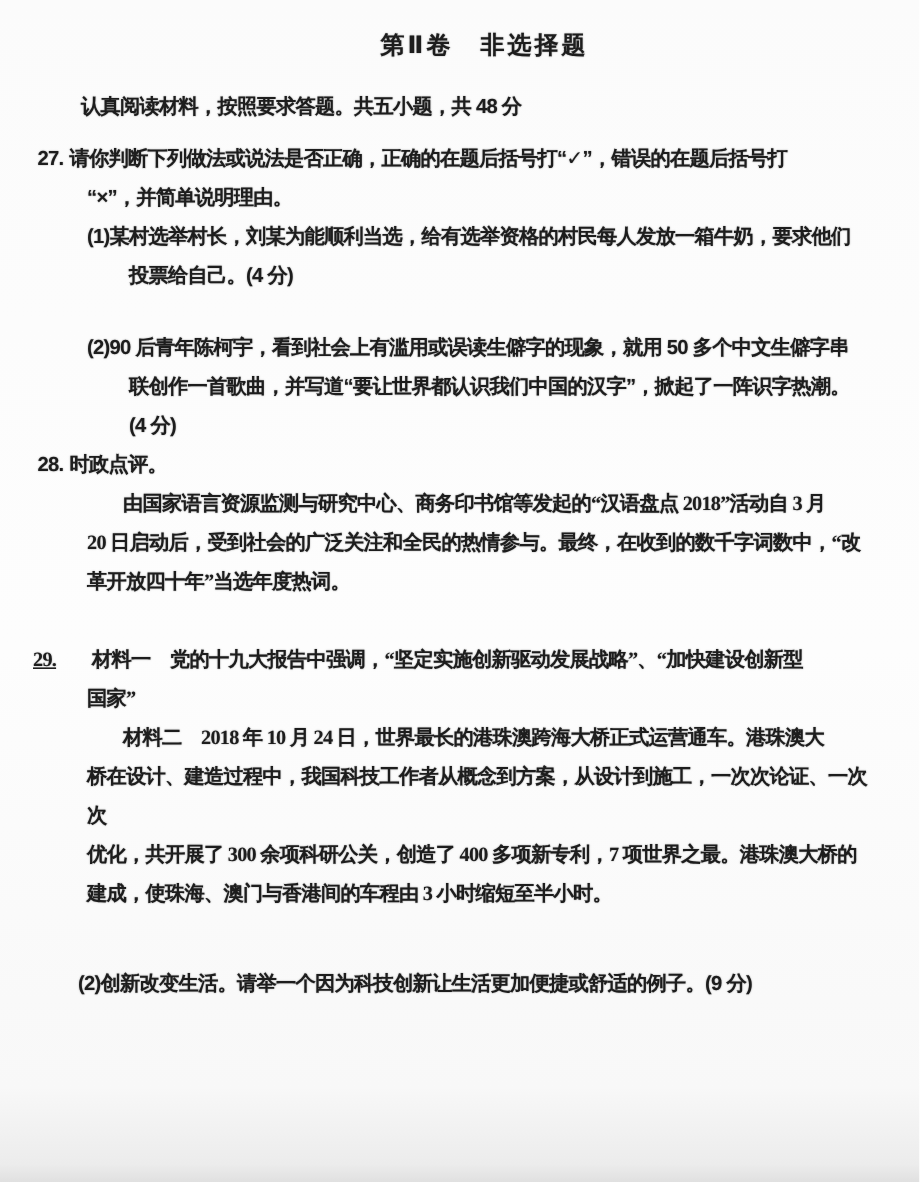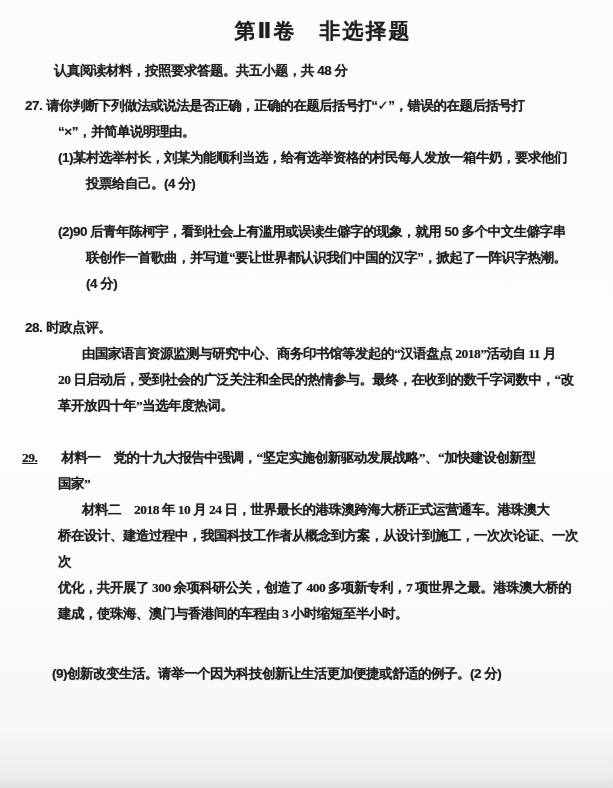--- a/index.html
+++ b/index.html
@@ -14,36 +14,36 @@
     color:#1d1d1d;
     font-size:13.5px;
     letter-spacing:-0.5px;
     line-height:26px;
     filter:blur(0.3px);
     overflow:hidden;
   }
   .page p, .page h1{ text-shadow:0 0 1px rgba(20,20,20,0.5); }
   h1.title{
     margin:0;
-    font-size:21px;
+    font-size:16px;
     letter-spacing:2px;
     text-align:center;
     font-weight:700;
     line-height:26px;
   }
   .para{
     margin:0;
     white-space:pre-wrap;
   }
   .instructions{ margin-top:14px; margin-left:-4px; }
   .hang{ text-indent:-33px; }            
   .q27stem{ margin-top:9px; margin-right:30px; }
   .sub{ margin-left:28px; text-indent:-28px; }   
   .gap-item2{ margin-top:22px; }
-  .q28head{ margin-top:18px; }
+  .q28head{ }
   .firstindent{ text-indent:24px; }      
   .q29m1{ margin-top:26px; text-indent:-36px; }
   .kai{ font-family:"Liberation Serif","DejaVu Serif",serif; }
   .q29item{ margin-left:-6px; }
   .gap-a2{ margin-top:34px; }
   .gap-a3{ margin-top:28px; }
   .qnum{ margin-right:4px; }
   .qnum29{ margin-right:24px;text-decoration:underline; }
   .matlabel{ margin-right:13px; }
 </style>
@@ -61,30 +61,30 @@
 
   <p class="para sub">(1)某村选举村长，刘某为能顺利当选，给有选举资格的村民每人发放一箱牛奶，要求他们
 投票给自己。(4 分)</p>
 
   <p class="para sub gap-item2">(2)90 后青年陈柯宇，看到社会上有滥用或误读生僻字的现象，就用 50 多个中文生僻字串
 联创作一首歌曲，并写道“要让世界都认识我们中国的汉字”，掀起了一阵识字热潮。
 (4 分)</p>
 
   <p class="para hang q28head"><span class="qnum">28.</span><span>时政点评。</span></p>
 
-  <p class="para firstindent kai">由国家语言资源监测与研究中心、商务印书馆等发起的“汉语盘点 2018”活动自 11 月
+  <p class="para firstindent kai">由国家语言资源监测与研究中心、商务印书馆等发起的“汉语盘点 2018”活动自 3 月
 20 日启动后，受到社会的广泛关注和全民的热情参与。最终，在收到的数千字词数中，“改
 革开放四十年”当选年度热词。</p>
 
 
   <p class="para q29m1 kai"><span class="qnum29">29.</span><span class="matlabel">材料一</span><span>党的十九大报告中强调，“坚定实施创新驱动发展战略”、“加快建设创新型
 国家”</span></p>
 
   <p class="para firstindent kai"><span class="matlabel">材料二</span><span>2018 年 10 月 24 日，世界最长的港珠澳跨海大桥正式运营通车。港珠澳大
 桥在设计、建造过程中，我国科技工作者从概念到方案，从设计到施工，一次次论证、一次次
 优化，共开展了 300 余项科研公关，创造了 400 多项新专利，7 项世界之最。港珠澳大桥的
 建成，使珠海、澳门与香港间的车程由 3 小时缩短至半小时。</span></p>
 
 
-  <p class="para q29item gap-a2">(9)创新改变生活。请举一个因为科技创新让生活更加便捷或舒适的例子。(2 分)</p>
+  <p class="para q29item gap-a2">(2)创新改变生活。请举一个因为科技创新让生活更加便捷或舒适的例子。(9 分)</p>
 
 
 </div>
 
 </body></html>

